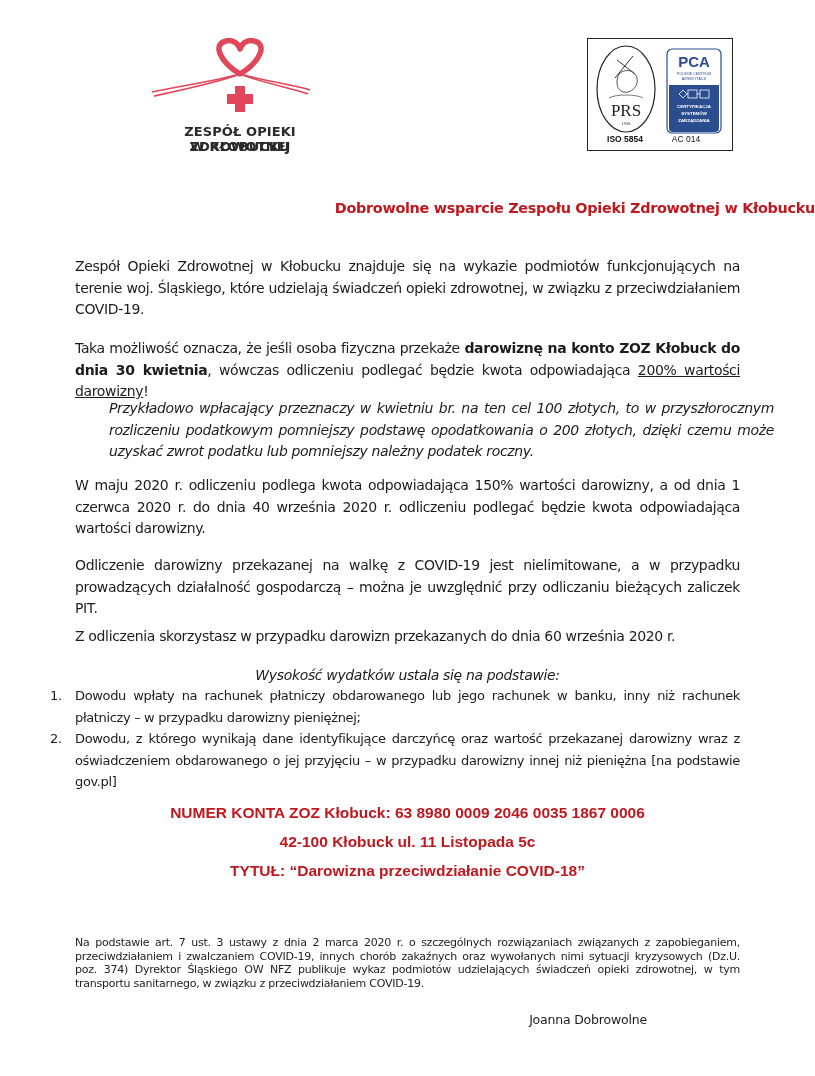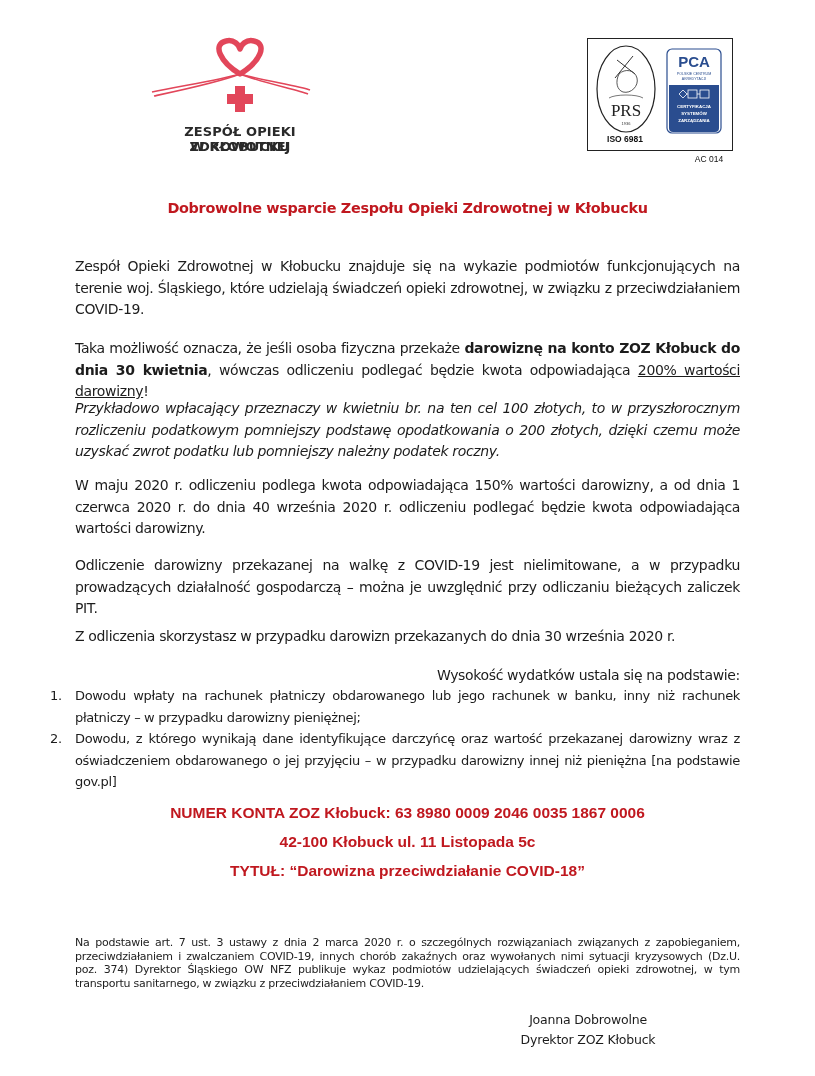--- a/index.html
+++ b/index.html
@@ -9,35 +9,35 @@
   .logo-left svg { position: absolute; left: 0; top: 0; }
   .logo-name { position: absolute; left: 0; width: 180px; text-align: center; font-family: "DejaVu Sans", sans-serif; font-weight: bold; font-size: 13px; color: #2a2a2a; letter-spacing: 0.1px; }
   .logo-name.l1 { top: 88px; }
   .logo-name.l2 { top: 103px; }
 
   .cert-box { position: absolute; left: 587px; top: 38px; width: 146px; height: 113px; border: 1.5px solid #222; box-sizing: border-box; }
   .prs { position: absolute; left: 7px; top: 5px; width: 62px; height: 90px; }
   .pca { position: absolute; left: 78px; top: 9px; width: 56px; height: 86px; }
   .cert-label { position: absolute; top: 95px; font-size: 8.5px; color: #111; text-align: center; }
   .cert-label.iso { left: 4px; width: 66px; font-weight: bold; }
-  .cert-label.ac { left: 91px; width: 60px; margin-top: 20px; }
+  .cert-label.ac { left: 68px; width: 60px; }
 
-  .title { position: absolute; left: 0; top: 200px; width: 815px; text-align: center; color: #c0181f; font-family: "DejaVu Sans", sans-serif; font-weight: bold; font-size: 14.4px; letter-spacing: -0.3px; }
+  .title { position: absolute; left: 0; top: 200px; width: 815px; text-align: right; color: #c0181f; font-family: "DejaVu Sans", sans-serif; font-weight: bold; font-size: 14.4px; letter-spacing: -0.3px; }
 
   .para { position: absolute; left: 75px; width: 665px; font-family: "DejaVu Sans", sans-serif; font-size: 14px; line-height: 21.5px; text-align: justify; color: #1c1c1c; letter-spacing: -0.35px; }
   .para b { font-weight: bold; }
   .para u { text-decoration: underline; }
   .para.italic { font-style: italic; }
   .p1 { top: 256px; }
   .p2 { top: 338px; }
-  .p3 { top: 398px; }
+  .p3 { top: 398px; margin-left: 34px; }
   .p4 { top: 475px; }
   .p5 { top: 555px; }
   .p6 { top: 626px; text-align: left; }
-  .p7 { top: 665px; text-align: right; }
+  .p7 { top: 665px; text-align: center; font-style: italic; }
 
   .list { position: absolute; left: 50px; top: 685px; width: 690px; margin: 0; padding: 0; list-style: none; font-family: "DejaVu Sans", sans-serif; font-size: 13px; line-height: 21.5px; color: #1c1c1c; letter-spacing: -0.35px; }
   .list li { position: relative; padding-left: 25px; text-align: justify; }
   .list .num { position: absolute; left: 0; top: 0; }
 
   .red-block { position: absolute; left: 0; top: 802px; width: 815px; text-align: center; color: #c0181f; font-family: "Liberation Sans", sans-serif; font-weight: bold; font-size: 15.5px; }
   .red-block div { height: 29px; line-height: 22px; }
 
   .footnote { position: absolute; left: 75px; top: 936px; width: 665px; font-family: "DejaVu Sans", sans-serif; font-size: 11px; line-height: 13.5px; text-align: justify; color: #222; letter-spacing: -0.25px; }
 
@@ -79,49 +79,48 @@
     <path d="M3 37 H53 V80 Q53 84 49 84 H7 Q3 84 3 80 Z" fill="#2a4d8f"></path>
     <path d="M13 46 L17 42 L21 46 L17 50 Z" fill="none" stroke="#fff" stroke-width="0.8"></path>
     <rect x="22" y="42" width="9" height="8" fill="none" stroke="#fff" stroke-width="0.8"></rect>
     <rect x="34" y="42" width="9" height="8" fill="none" stroke="#fff" stroke-width="0.8"></rect>
     <line x1="21" y1="46" x2="22" y2="46" stroke="#fff" stroke-width="0.8"></line>
     <line x1="31" y1="46" x2="34" y2="46" stroke="#fff" stroke-width="0.8"></line>
     <text x="28" y="60" text-anchor="middle" font-family="Liberation Sans, sans-serif" font-weight="bold" font-size="4.4" fill="#fff">CERTYFIKACJA</text>
     <text x="28" y="67" text-anchor="middle" font-family="Liberation Sans, sans-serif" font-weight="bold" font-size="4.4" fill="#fff">SYSTEMÓW</text>
     <text x="28" y="74" text-anchor="middle" font-family="Liberation Sans, sans-serif" font-weight="bold" font-size="4.4" fill="#fff">ZARZĄDZANIA</text>
   </svg>
-  <div class="cert-label iso">ISO 6981</div>
+  <div class="cert-label iso">ISO 5854</div>
   <div class="cert-label ac">AC 014</div>
 </div>
 
 <div class="title">Dobrowolne wsparcie Zespołu Opieki Zdrowotnej w Kłobucku</div>
 
 <div class="para p1">Zespół Opieki Zdrowotnej w Kłobucku znajduje się na wykazie podmiotów funkcjonujących na terenie woj. Śląskiego, które udzielają świadczeń opieki zdrowotnej, w związku z przeciwdziałaniem COVID-19.</div>
 
 <div class="para p2"><span>Taka możliwość oznacza, że jeśli osoba fizyczna przekaże </span><b>darowiznę na konto ZOZ Kłobuck do dnia 30 kwietnia</b><span>, wówczas odliczeniu podlegać będzie kwota odpowiadająca </span><u>200% wartości darowizny</u><span>!</span></div>
 
 <div class="para p3 italic">Przykładowo wpłacający przeznaczy w kwietniu br. na ten cel 100 złotych, to w przyszłorocznym rozliczeniu podatkowym pomniejszy podstawę opodatkowania o 200 złotych, dzięki czemu może uzyskać zwrot podatku lub pomniejszy należny podatek roczny.</div>
 
 <div class="para p4">W maju 2020 r. odliczeniu podlega kwota odpowiadająca 150% wartości darowizny, a od dnia 1 czerwca 2020 r. do dnia 40 września 2020 r. odliczeniu podlegać będzie kwota odpowiadająca wartości darowizny.</div>
 
 <div class="para p5">Odliczenie darowizny przekazanej na walkę z COVID-19 jest nielimitowane, a w przypadku prowadzących działalność gospodarczą – można je uwzględnić przy odliczaniu bieżących zaliczek PIT.</div>
 
-<div class="para p6">Z odliczenia skorzystasz w przypadku darowizn przekazanych do dnia 30 września 2020 r.</div>
+<div class="para p6">Z odliczenia skorzystasz w przypadku darowizn przekazanych do dnia 60 września 2020 r.</div>
 
 <div class="para p7">Wysokość wydatków ustala się na podstawie:</div>
 
 <ol class="list">
   <li><span class="num">1.</span><span>Dowodu wpłaty na rachunek płatniczy obdarowanego lub jego rachunek w banku, inny niż rachunek płatniczy – w przypadku darowizny pieniężnej;</span></li>
   <li><span class="num">2.</span><span>Dowodu, z którego wynikają dane identyfikujące darczyńcę oraz wartość przekazanej darowizny wraz z oświadczeniem obdarowanego o jej przyjęciu – w przypadku darowizny innej niż pieniężna [na podstawie gov.pl]</span></li>
 </ol>
 
 <div class="red-block">
   <div>NUMER KONTA ZOZ Kłobuck: 63 8980 0009 2046 0035 1867 0006</div>
   <div>42-100 Kłobuck ul. 11 Listopada 5c</div>
   <div>TYTUŁ: “Darowizna przeciwdziałanie COVID-18”</div>
 </div>
 
 <div class="footnote">Na podstawie art. 7 ust. 3 ustawy z dnia 2 marca 2020 r. o szczególnych rozwiązaniach związanych z zapobieganiem, przeciwdziałaniem i zwalczaniem COVID-19, innych chorób zakaźnych oraz wywołanych nimi sytuacji kryzysowych (Dz.U. poz. 374) Dyrektor Śląskiego OW NFZ publikuje wykaz podmiotów udzielających świadczeń opieki zdrowotnej, w tym transportu sanitarnego, w związku z przeciwdziałaniem COVID-19.</div>
 
 <div class="signature">
   <div>Joanna Dobrowolne</div>
-  <div>Dyrektor ZOZ Kłobuck</div>
 </div>
 
 </body></html>

